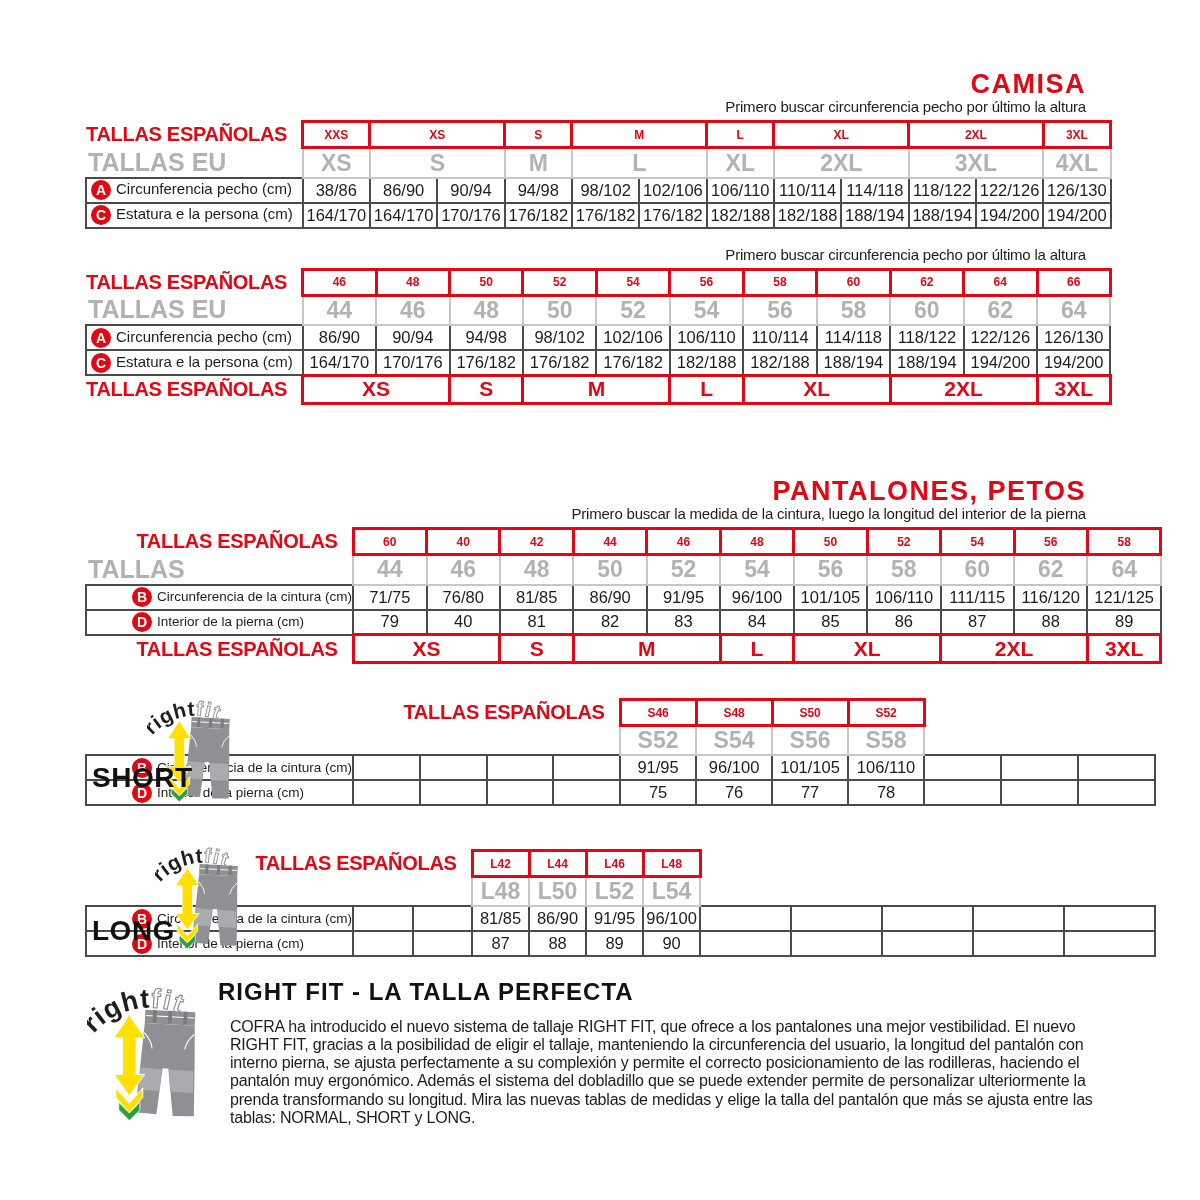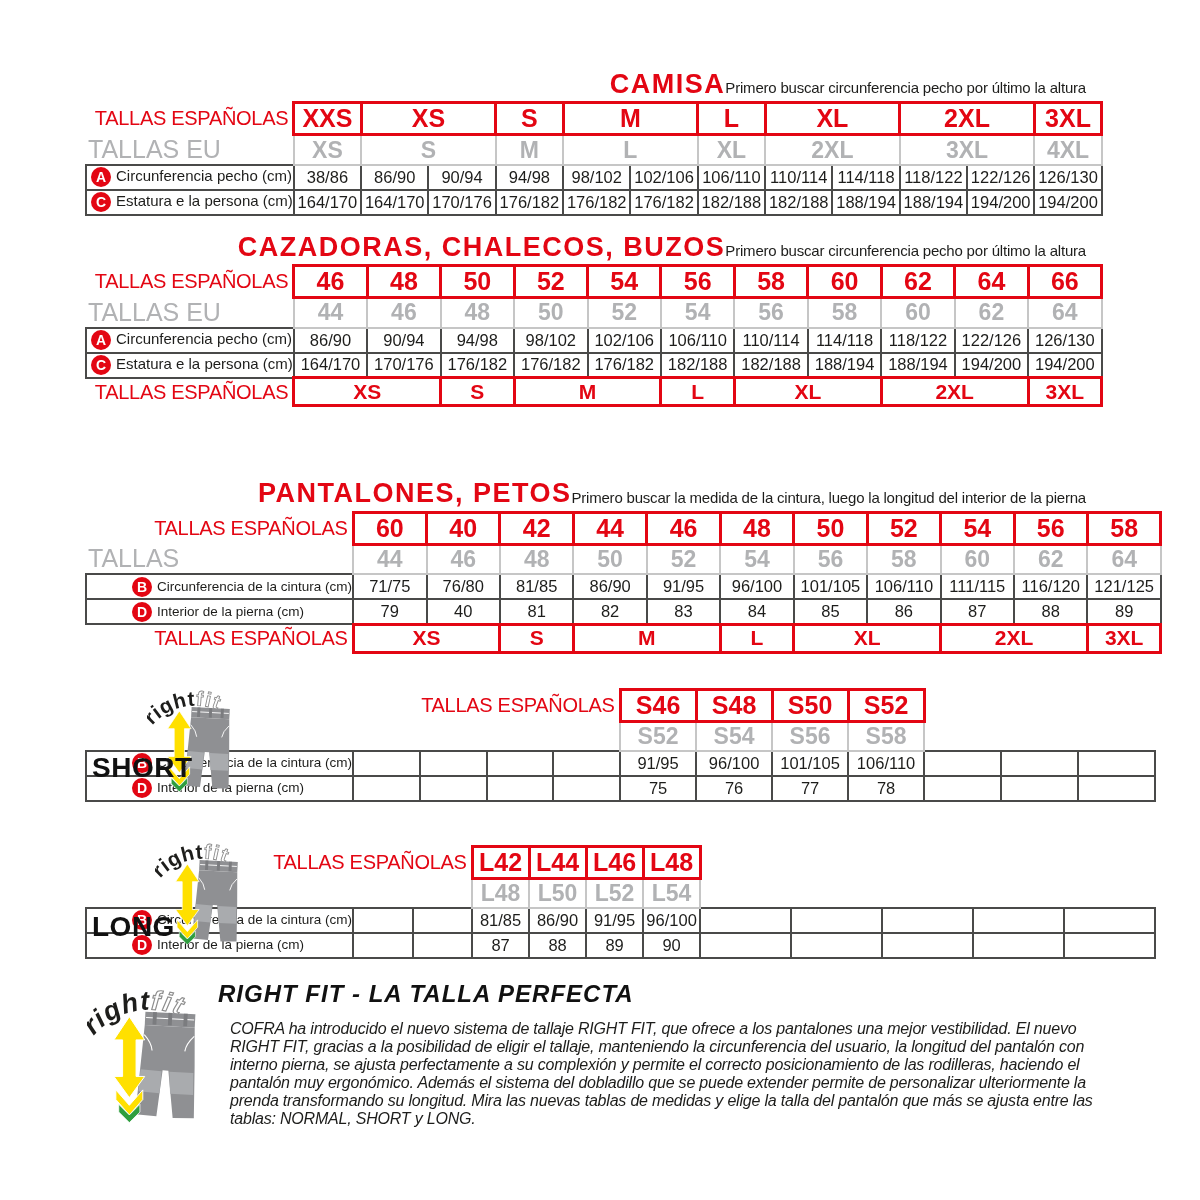--- a/index.html
+++ b/index.html
@@ -4,44 +4,44 @@
 <style>
   :root{
     --red:#e30613; --gsize:#b1b2b4; --text:#1d1d1b;
     --bdark:#4a4a49; --bgray:#c6c6c6;
   }
   *{box-sizing:border-box;}
   html,body{margin:0;padding:0;background:#ffffff;}
   body{font-family:"Liberation Sans","DejaVu Sans",sans-serif;color:var(--text);}
   .sheet{position:relative;width:1200px;height:1200px;background:#fff;padding:70px 0 0 85px;overflow:hidden;}
 
-  .head{display:flex;justify-content:flex-end;align-items:flex-end;margin-bottom:3px;}
+  .head{display:flex;justify-content:space-between;align-items:flex-end;margin-bottom:3px;flex-direction:column;}
   .head.w-main{width:1001px;}
   .section-title{margin:0;color:var(--red);font-size:27px;font-weight:bold;letter-spacing:1.5px;line-height:1.05;}
   .note{font-size:15px;color:var(--text);letter-spacing:-0.2px;padding-bottom:2px;}
 
   table.st{border-collapse:collapse;table-layout:fixed;}
   .st td{text-align:center;vertical-align:middle;padding:0;height:26px;overflow:hidden;}
-  .st td.es{border:3px solid var(--red);color:var(--red);font-weight:bold;font-size:25px;}
+  .st td.es{border:3px solid var(--red);color:var(--red);font-weight:bold;font-size:12px;}
   .st td.es.tall{height:28px;font-size:21px;}
   .st td.eu{border:2px solid var(--bgray);color:var(--gsize);font-weight:bold;font-size:23px;}
   .st td.val{border:2.5px solid var(--bdark);font-size:16.5px;color:var(--text);height:25px;}
   .st td.mlabel{border:2.5px solid var(--bdark);text-align:left;font-size:15px;padding-left:3px;white-space:nowrap;height:25px;}
   .t-pantalones td.mlabel,.t-short td.mlabel,.t-long td.mlabel{font-size:13.5px;padding-left:44px;}
-  .st td.lbl{color:var(--red);font-weight:normal;font-size:20px;text-align:right;padding-right:4px;white-space:nowrap;letter-spacing:-0.3px;}
+  .st td.lbl{color:var(--red);font-weight:bold;font-size:20px;text-align:right;padding-right:14px;white-space:nowrap;letter-spacing:-0.3px;}
   .st td.lbl.gray{color:var(--gsize);text-align:left;padding-left:2px;font-size:25px;letter-spacing:0;}
   .st td.spacer,.st td.void{border:none;}
   .badge{display:inline-block;width:20px;height:20px;border-radius:50%;background:var(--red);color:#fff;
          font-weight:bold;font-size:14px;line-height:20px;text-align:center;margin:0 5px 0 1px;vertical-align:middle;}
 
   #sec-cazadoras{margin-top:17px;}
   #sec-pantalones{margin-top:72px;}
   #sec-short{margin-top:31px;position:relative;}
   #sec-long{margin-top:43px;position:relative;}
-  #sec-rightfit{margin-top:21px;display:flex;align-items:flex-start;font-style:italic;}
+  #sec-rightfit{margin-top:21px;display:flex;align-items:flex-start;}
 
   #sec-short table{margin-top:34px;}
   #sec-long table{margin-top:31px;}
   .rf-small{position:absolute;height:112px;width:97px;}
   #sec-short .rf-small{left:62px;top:-8px;}
   #sec-long .rf-small{left:70px;top:-12px;}
   .vname{position:absolute;left:7px;font-size:28px;font-weight:bold;color:#111;letter-spacing:0.5px;}
   #sec-short .vname{top:64px;}
   #sec-long .vname{top:66px;}
 
@@ -163,21 +163,20 @@
               <td class="val">194/200</td>
               <td class="val">194/200</td>
             </tr>
           </tbody>
         </table>
       </div>
   </section>
 
   <section id="sec-cazadoras">
     <div class="head w-main">
-      <h2 class="section-title">CAZADORAS, CHALECOS, BUZOS</h2>
       <div class="note">Primero buscar circunferencia pecho por último la altura</div>
     </div>
     <div>
         <table class="st t-cazadoras">
           <colgroup>
             <col style="width: 193px;">
             <col style="width: 73.45px;">
             <col style="width: 73.45px;">
             <col style="width: 73.45px;">
             <col style="width: 73.45px;">

